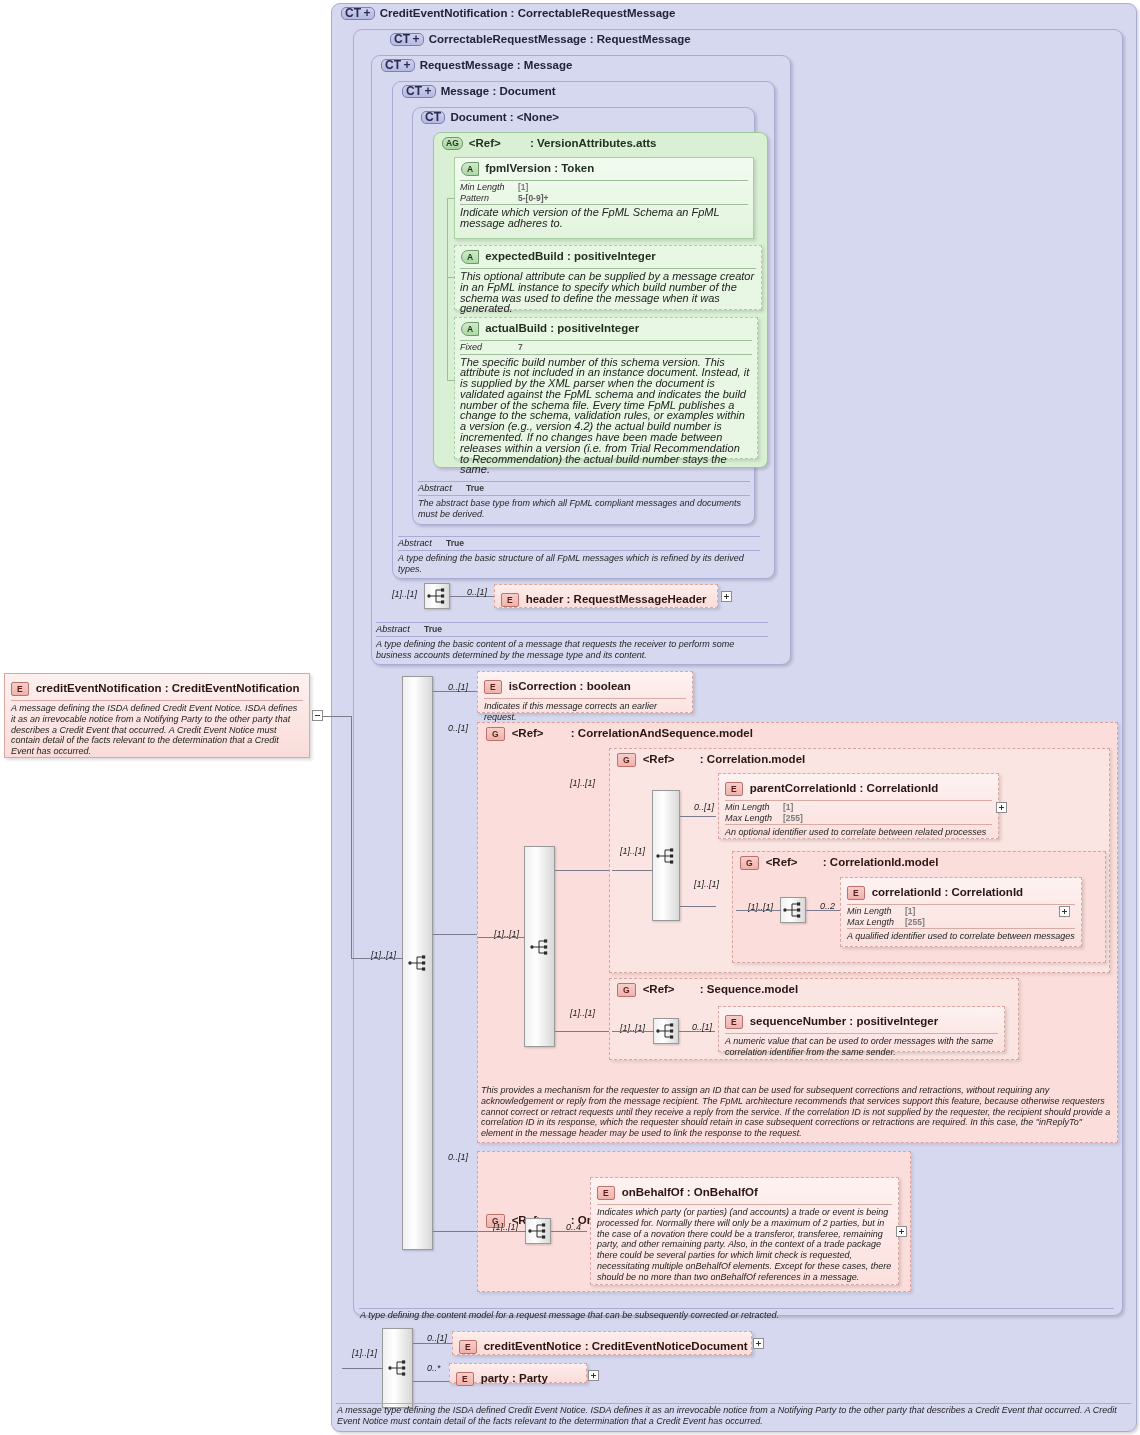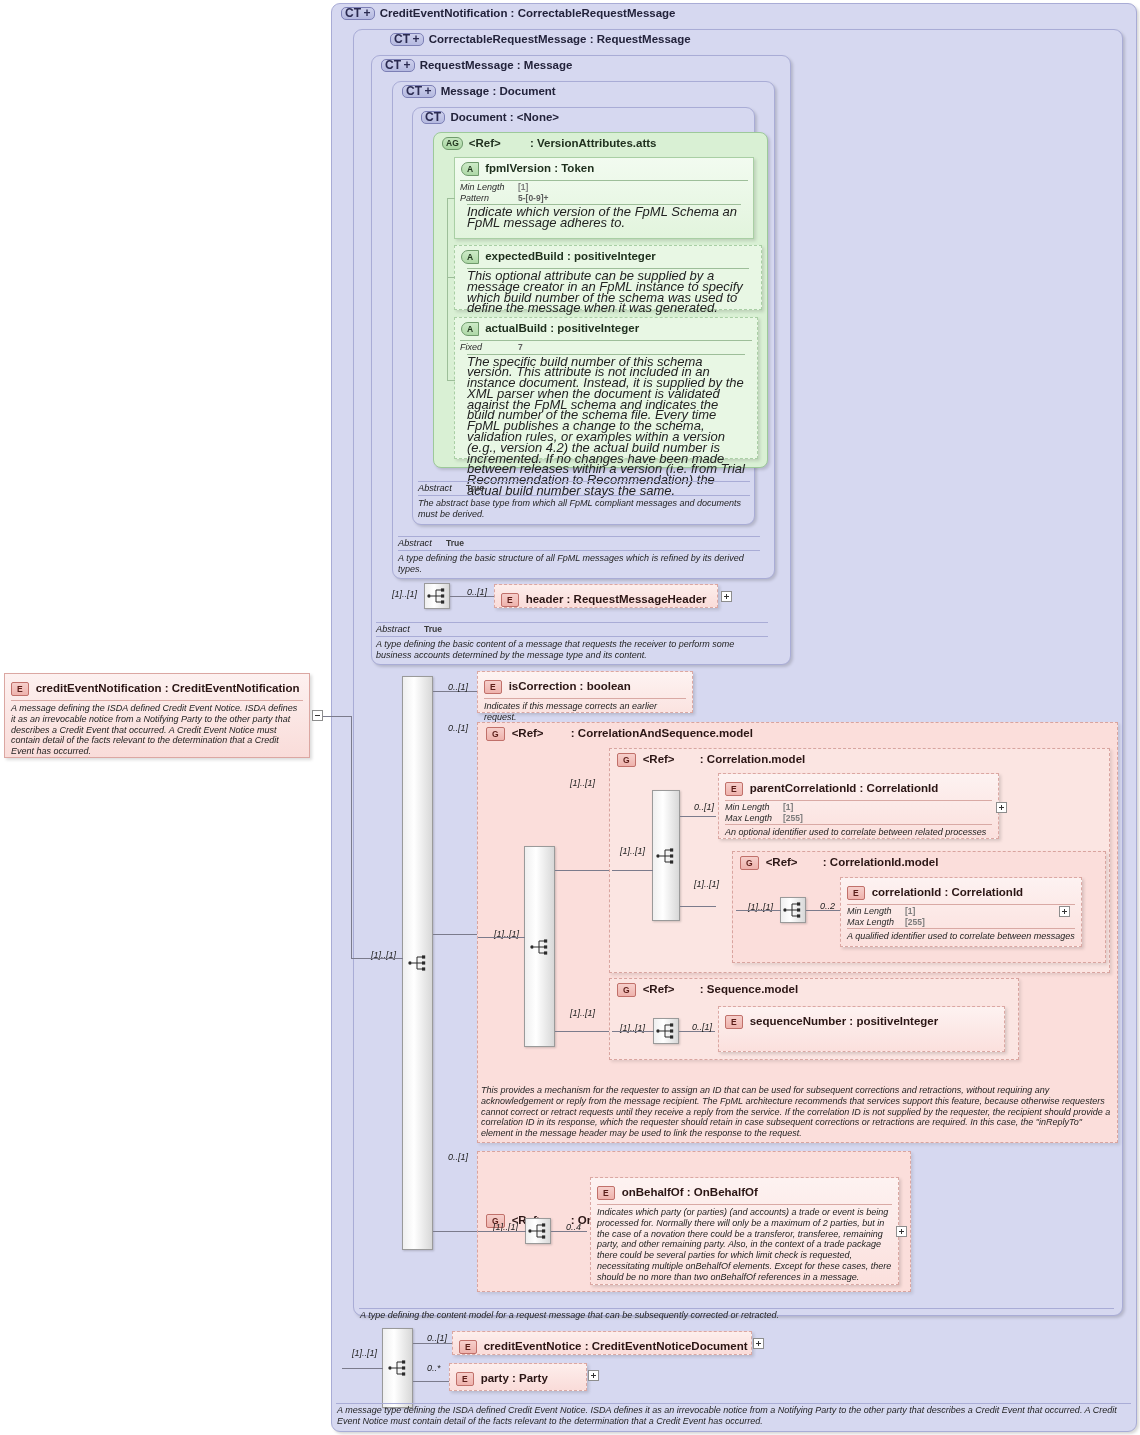--- a/index.html
+++ b/index.html
@@ -61,22 +61,22 @@
     background:linear-gradient(#cdeac7,#aed8a7);
     color:#22361f; font-size:8.5px; font-weight:bold;
     padding:0 5px; line-height:12px; margin-right:6px;
   }
   .facets{ border-top:1px solid #9dbe99; margin:0 5px; padding:1px 0 1px 0; }
   .facet-row{ display:flex; font-style:italic; font-size:9px; color:#2b2b2b; line-height:10.5px;}
   .facet-name{ width:58px; }
   .facet-val{ color:#5c5c5c; font-style:normal; font-weight:bold; font-size:8.5px; }
   .facet-val.brk{ color:#7b7b7b; }
   .doc{
-    border-top:1px solid #9dbe99; margin:0 12px; padding:2px 0 3px 0;
-    font-style:italic; font-size:13px; line-height:10.8px; color:#222;
+    border-top:1px solid #9dbe99; margin:0 5px; padding:2px 0 3px 0;
+    font-style:italic; font-size:11px; line-height:10.8px; color:#222;
   }
 
   
   .abs-block{ position:absolute; }
   .abs-row{
     display:flex; border-top:1px solid #a9acd6; border-bottom:1px solid #a9acd6;
     font-style:italic; font-size:9.2px; padding:1px 0; line-height:11px;
   }
   .abs-row .k{ width:48px; }
   .abs-row .v{ font-style:normal; font-weight:bold; font-size:8.6px; color:#3a3a3a; }
@@ -449,20 +449,21 @@
 </div>
 <div class="card" style="left:620px; top:1023px;">[1]..[1]</div>
 <div class="ln h" style="left:612px; top:1031px; width:42px;"></div>
 <div class="ln h" style="left:679px; top:1031px; width:36px;"></div>
 <div class="card" style="left:692px; top:1022px;">0..[1]</div>
 
 <div class="el-box dashed" style="left:718px; top:1006px; width:287px; height:46px; background:linear-gradient(#fdf2f1,#fbe0dd);">
   <div class="el-hd">
     <span class="badge-e">E</span><span>sequenceNumber : positiveInteger</span>
   </div>
+  <div class="el-doc">A numeric value that can be used to order messages with the same correlation identifier from the same sender.</div>
 </div>
 
 <div class="card" style="left:448px; top:1152px;">0..[1]</div>
 <div class="grp-box" style="left:477px; top:1151px; width:434px; height:141px;"></div>
 <div class="grp-title" style="left:486px; top:1214px;">
   <span class="badge-g">G</span><span>&lt;Ref&gt;</span>
   <span style="display:inline-block;width:24px"></span><span>: OnBehalfOf.model</span>
 </div>
 
 <div class="seq" style="left:525px; top:1218px; width:26px; height:26px;">
@@ -514,21 +515,21 @@
 
 <div class="card" style="left:427px; top:1333px;">0..[1]</div>
 <div class="el-box dashed" style="left:452px; top:1331px; width:300px; height:24px; background:linear-gradient(#fdeeec,#fadcd9);">
   <div class="el-hd">
     <span class="badge-e">E</span><span>creditEventNotice : CreditEventNoticeDocument</span>
   </div>
 </div>
 <div class="expander plus" style="left:753px; top:1338px;"></div>
 
 <div class="card" style="left:427px; top:1363px;">0..*</div>
-<div class="el-box dashed" style="left:449px; top:1363px; width:138px; height:28px; background:linear-gradient(#fdeeec,#fadcd9);">
+<div class="el-box dashed" style="left:449px; top:1363px; width:138px; height:20px; background:linear-gradient(#fdeeec,#fadcd9);">
   <div class="el-hd">
     <span class="badge-e">E</span><span>party      : Party</span>
   </div>
 </div>
 <div class="expander plus" style="left:588px; top:1370px;"></div>
 
 <div class="tail-rule" style="left:336px; top:1403px; width:795px;"></div>
 <div class="tail-doc" style="left:337px; top:1405px; width:792px;">A message type defining the ISDA defined Credit Event Notice. ISDA defines it as an irrevocable notice from a Notifying Party to the other party that describes a Credit Event that occurred. A Credit Event Notice must contain detail of the facts relevant to the determination that a Credit Event has occurred.</div>
 
 </body></html>

